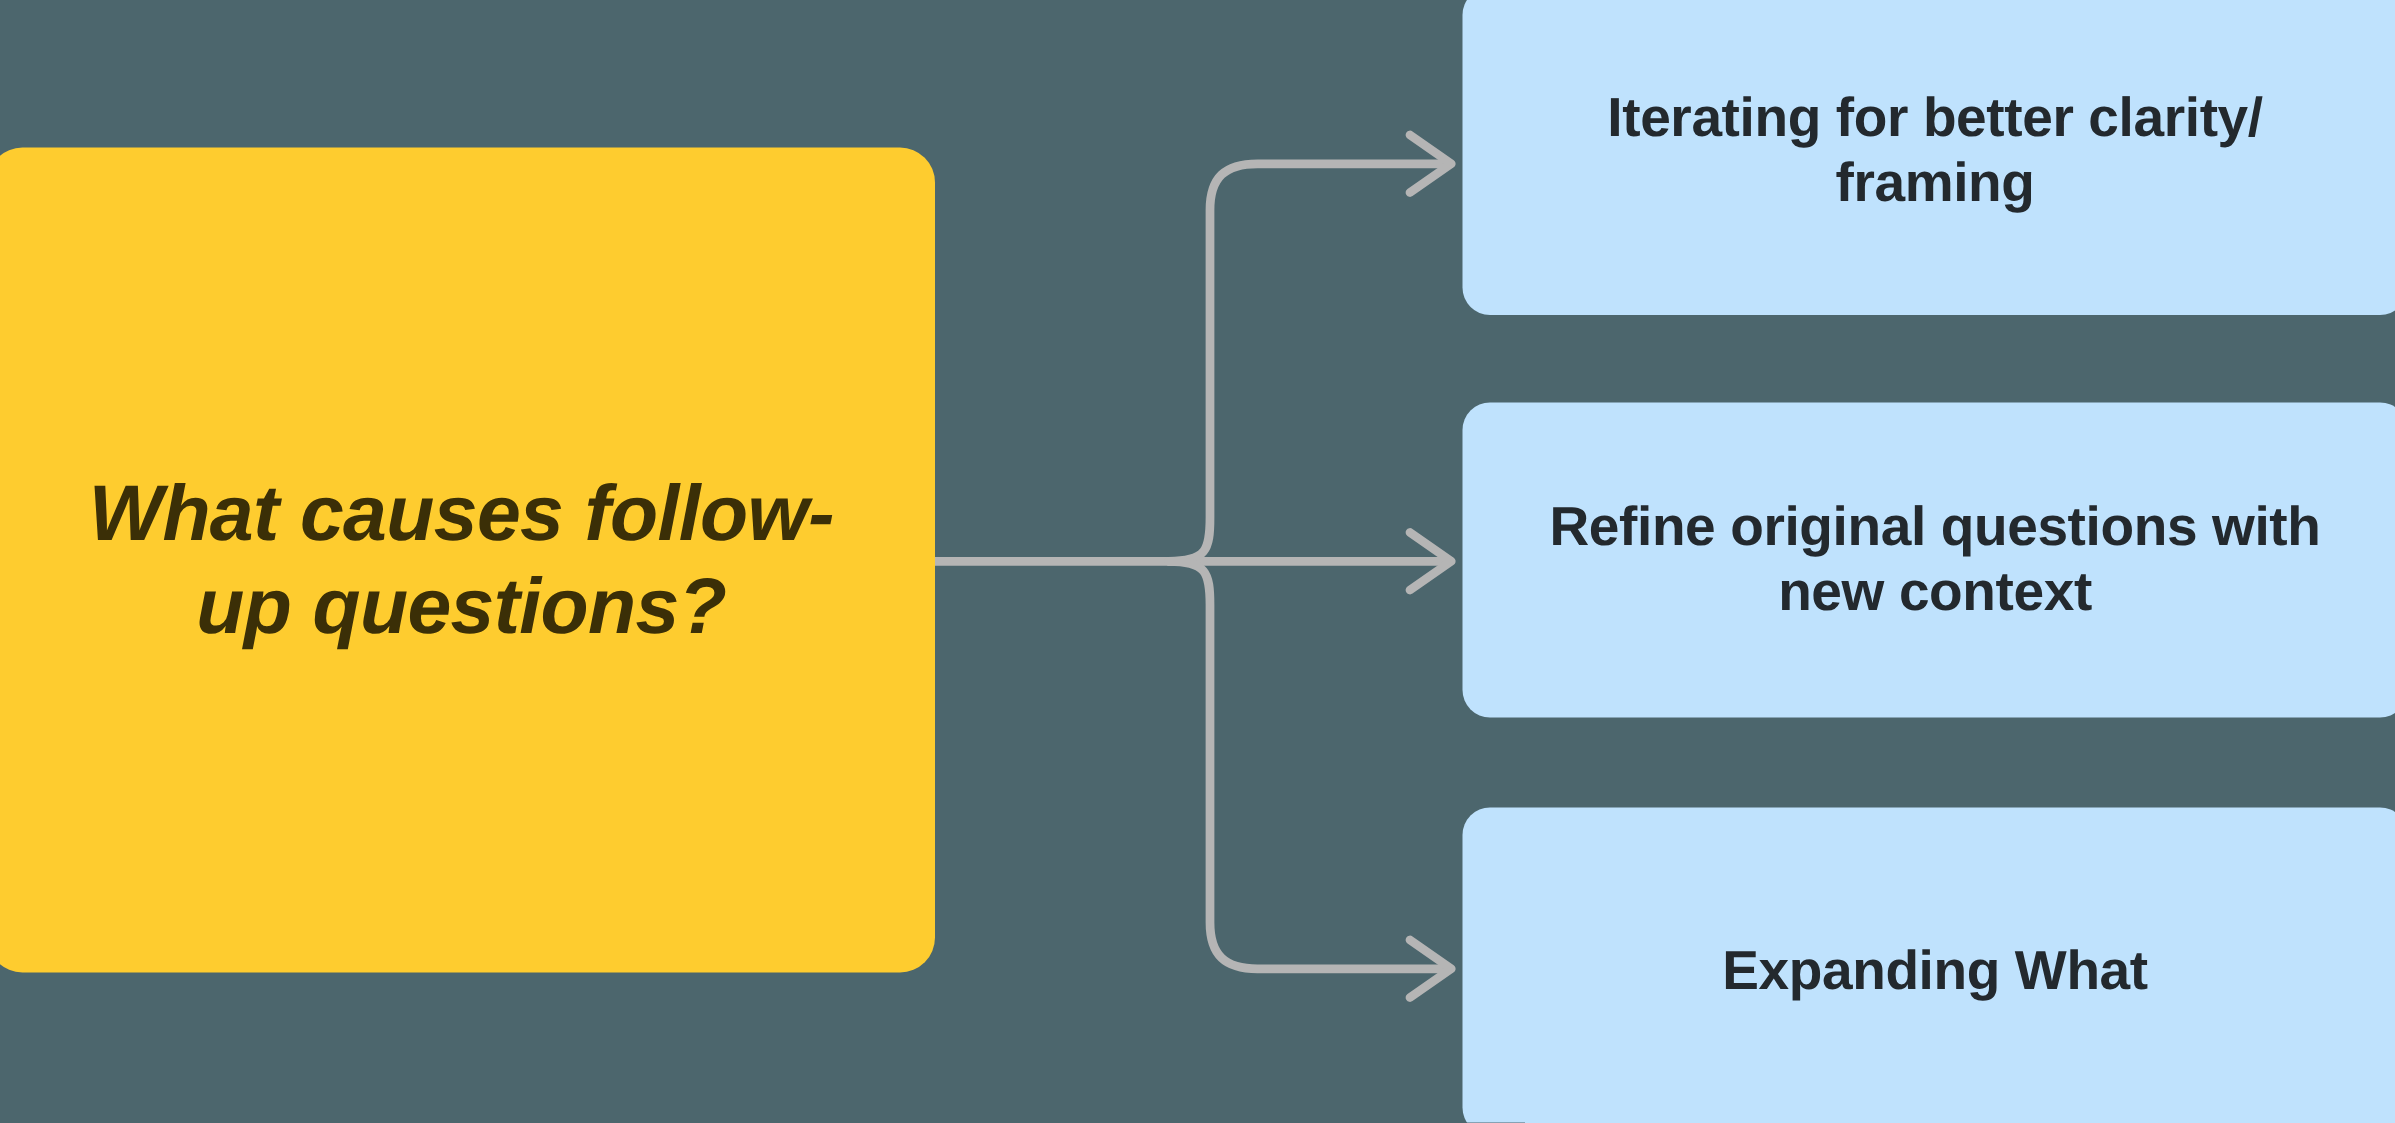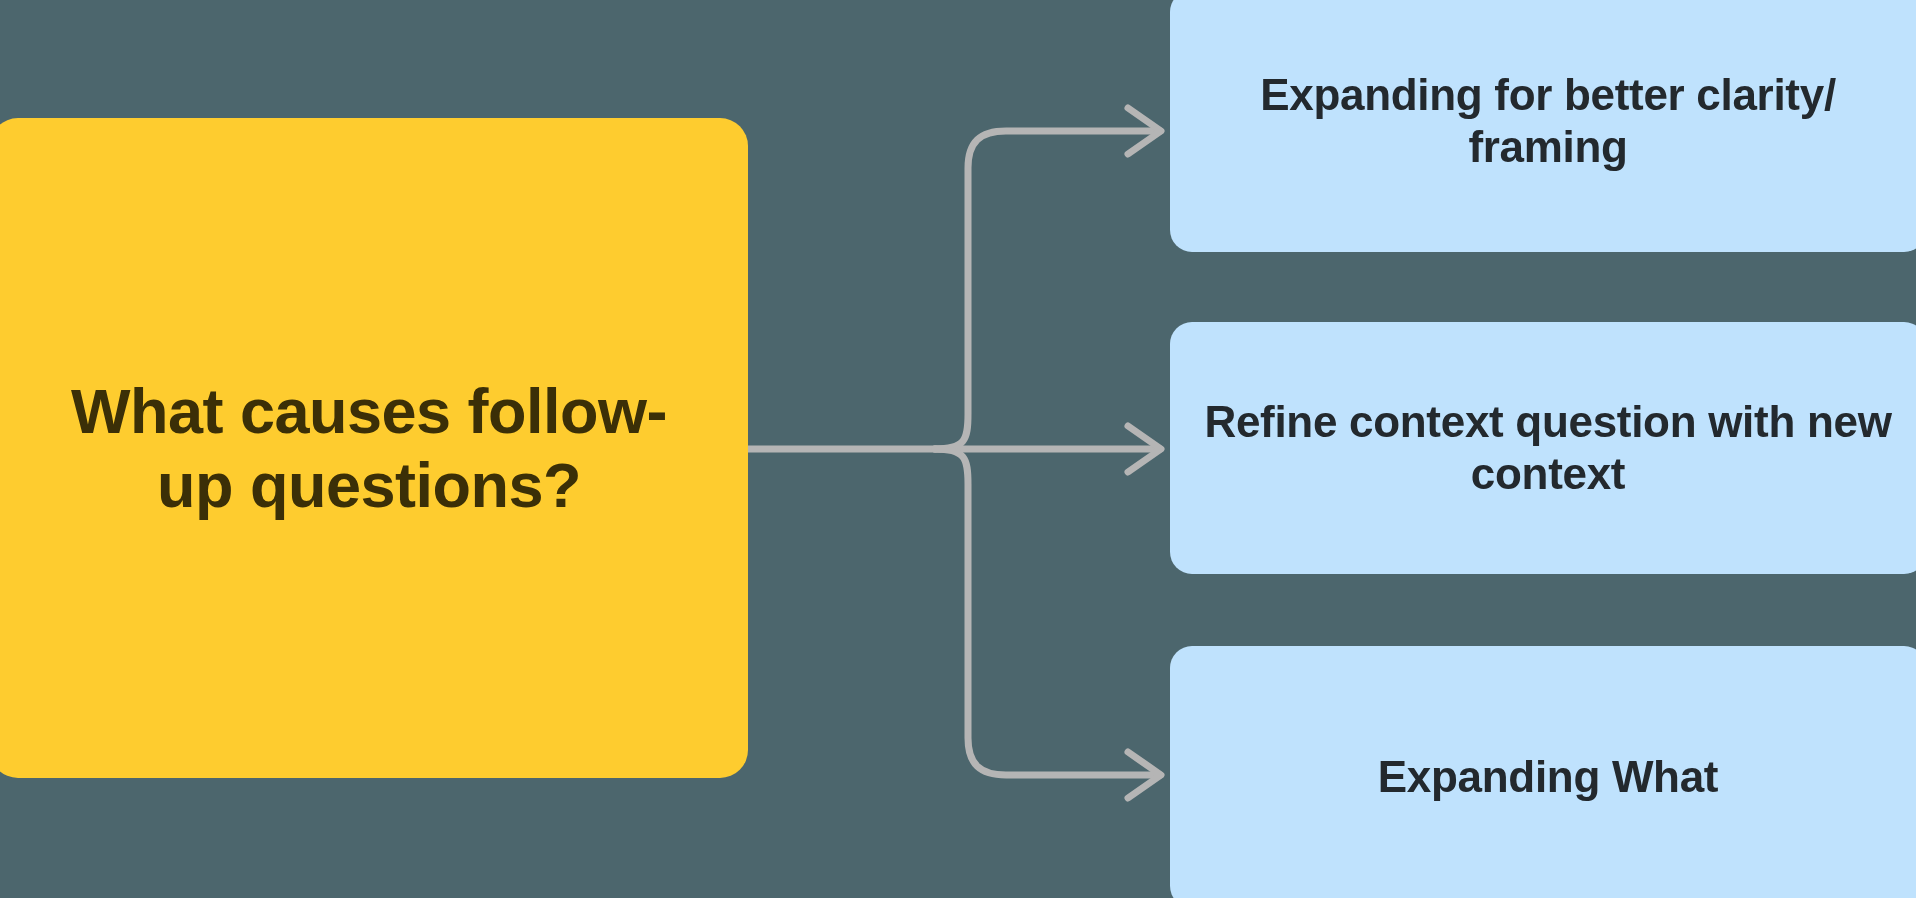--- a/index.html
+++ b/index.html
@@ -42,21 +42,21 @@
     width: 758px;
     height: 660px;
     background: #fecc2f;
     border-radius: 28px;
     color: #3b2f07;
     font-size: 63px;
     font-weight: 700;
     letter-spacing: -0.5px;
     padding: 0 48px;
   }
-  .node-root .label { max-width: 620px; }
+  .node-root .label { max-width: 620px; font-style: italic; }
 
   .node-branch {
     background: #bfe2fd;
     border-radius: 22px;
     color: #23292e;
     font-weight: 700;
     font-size: 44px;
     letter-spacing: -0.3px;
     padding: 0 34px;
     left: 1170px;
@@ -88,24 +88,24 @@
       <path d="M 1128 426 L 1161 449 L 1128 472"></path>
       <path d="M 1128 752 L 1161 775 L 1128 798"></path>
     </g>
   </svg>
 
   <div class="node node-root">
     <span class="label">What causes follow-up questions?</span>
   </div>
 
   <div class="node node-branch branch-0">
-    <span class="label">Expanding for better clarity/ framing</span>
+    <span class="label">Iterating for better clarity/ framing</span>
   </div>
 
   <div class="node node-branch branch-1">
-    <span class="label">Refine context question with new context</span>
+    <span class="label">Refine original questions with new context</span>
   </div>
 
   <div class="node node-branch branch-2">
     <span class="label">Expanding What</span>
   </div>
 
 </div>
 
 </body></html>

